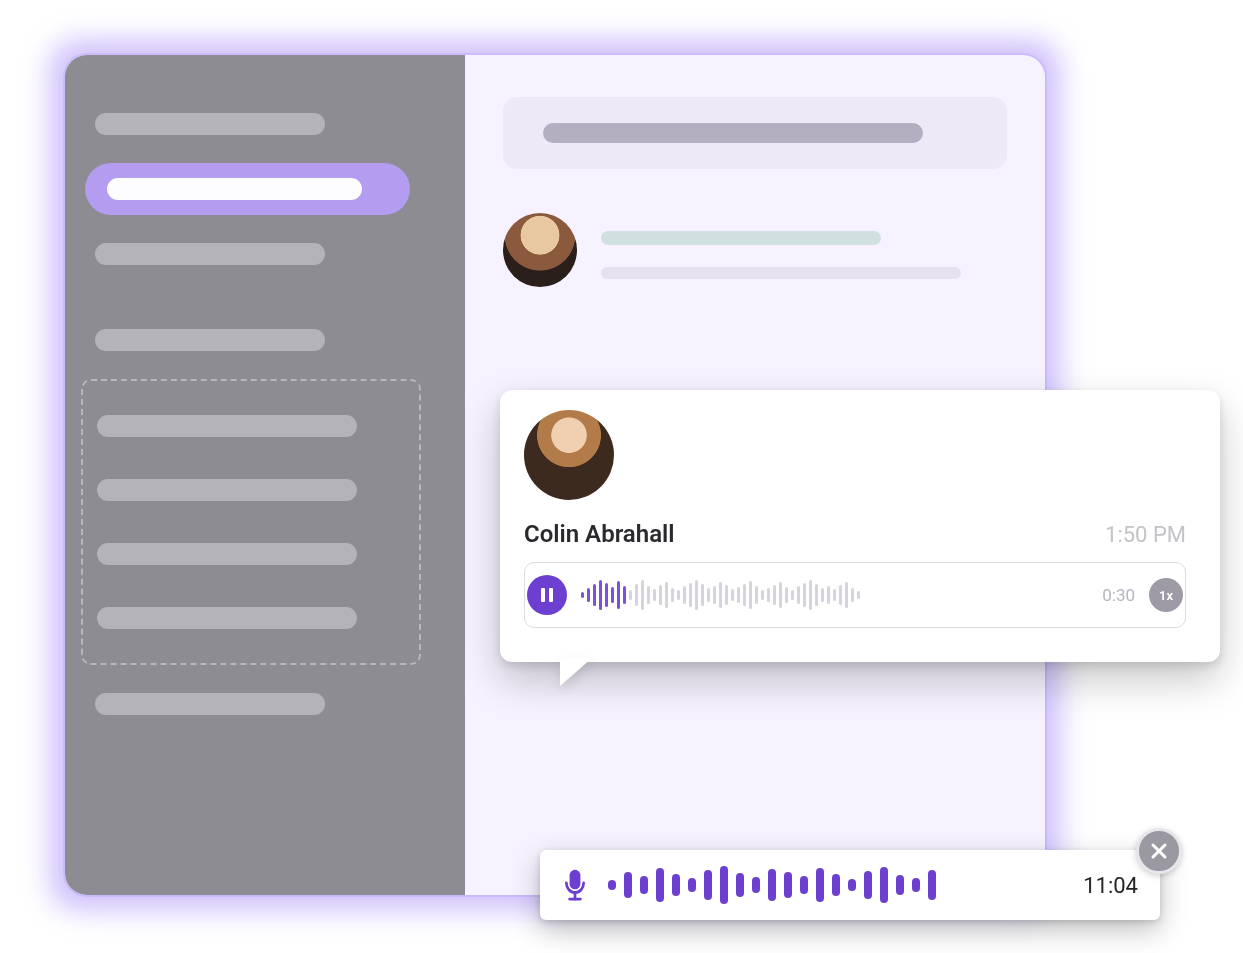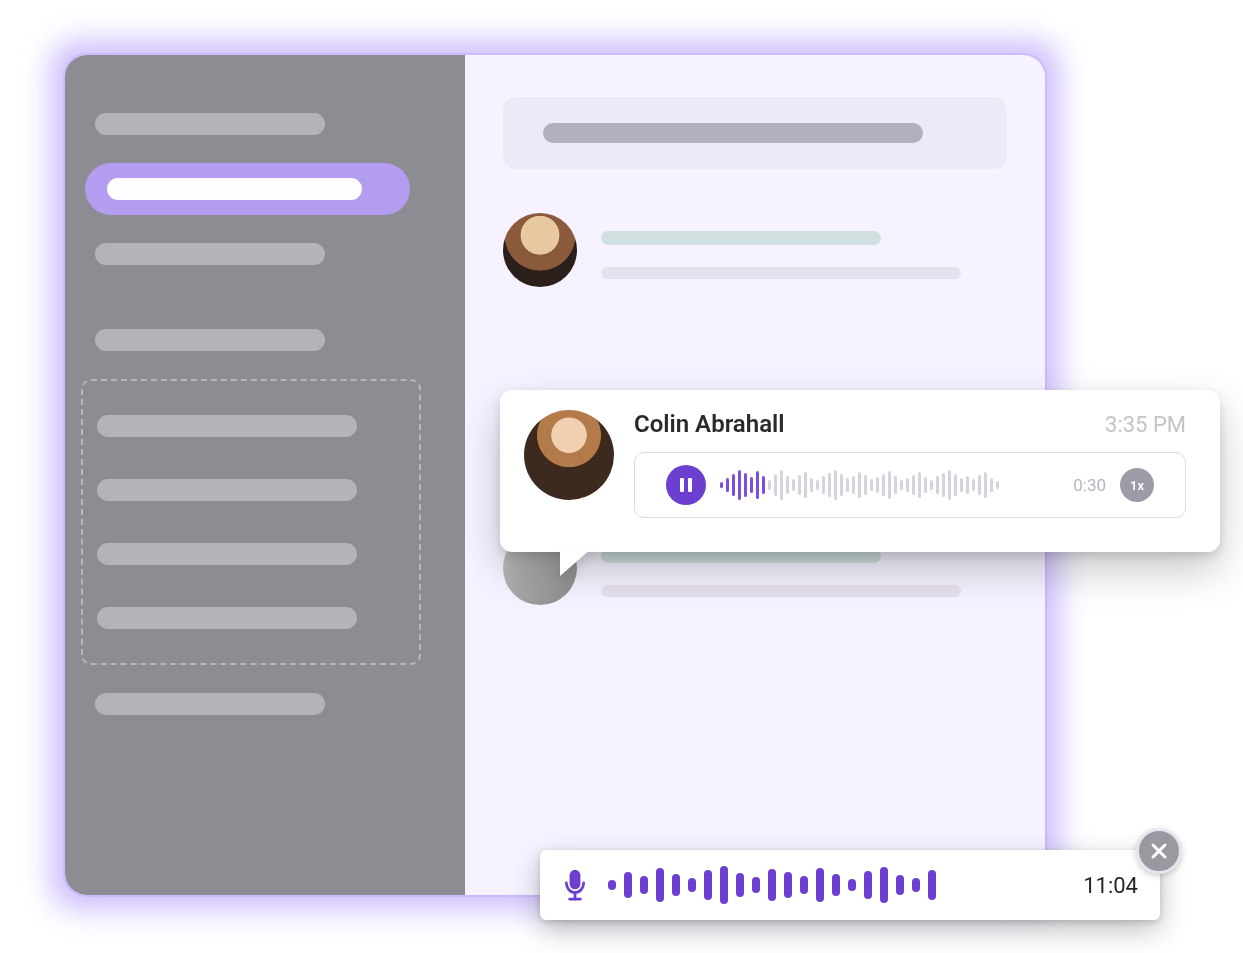--- a/index.html
+++ b/index.html
@@ -146,20 +146,21 @@
     left: 500px;
     top: 390px;
     width: 720px;
     background: #ffffff;
     border-radius: 12px;
     box-shadow: 0 18px 40px rgba(0,0,0,0.22), 0 4px 10px rgba(0,0,0,0.12);
     padding: 20px 34px 34px 24px;
     display: flex;
     gap: 20px;
     z-index: 10;
+    flex-direction: column;
   }
   .voice-card::after {
     content: "";
     position: absolute;
     left: 60px;
     bottom: -24px;
     width: 0; height: 0;
     border-left: 0 solid transparent;
     border-right: 32px solid transparent;
     border-top: 28px solid #ffffff;
@@ -185,21 +186,21 @@
   .voice-card .time {
     font-size: 22px;
     color: #c3c3c8;
   }
   .player {
     border: 1px solid #dedce3;
     border-radius: 10px;
     height: 66px;
     display: flex;
     align-items: center;
-    padding: 0 31px;
+    padding: 0 2px;
     gap: 14px;
   }
   .play-btn {
     width: 40px; height: 40px;
     border-radius: 50%;
     background: #6c3fd1;
     display: flex;
     align-items: center;
     justify-content: center;
     flex-shrink: 0;
@@ -345,21 +346,21 @@
       </div>
     </div>
   </div>
 </div>
 
 <div class="voice-card">
   <div class="avatar big"></div>
   <div class="content">
     <div class="top-row">
       <span class="name">Colin Abrahall</span>
-      <span class="time">3:35 PM</span>
+      <span class="time">1:50 PM</span>
     </div>
     <div class="player">
       <div class="play-btn">
         <span class="pause">
             <span></span>
             <span></span>
           </span>
       </div>
       <div class="waveform" id="vm-wave">
           <span class="played" style="height: 6px;"></span>

